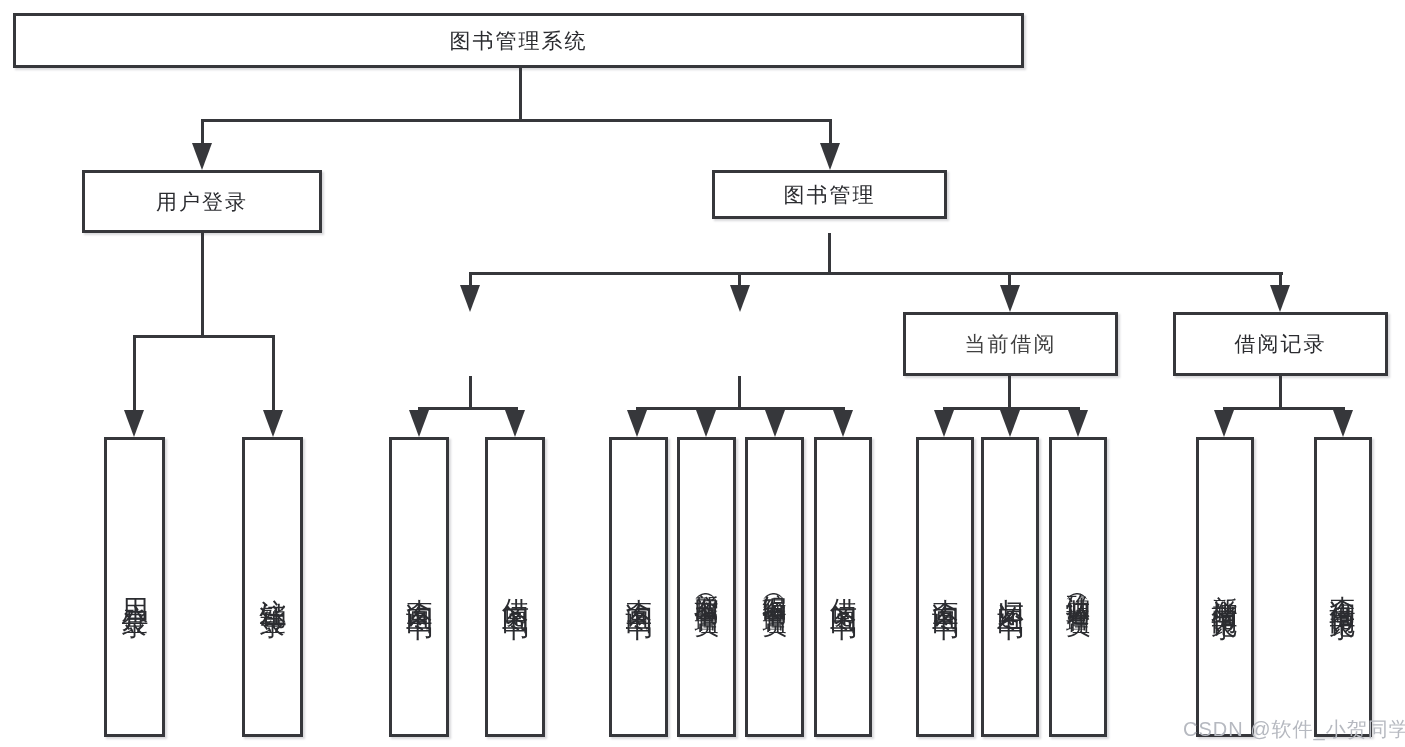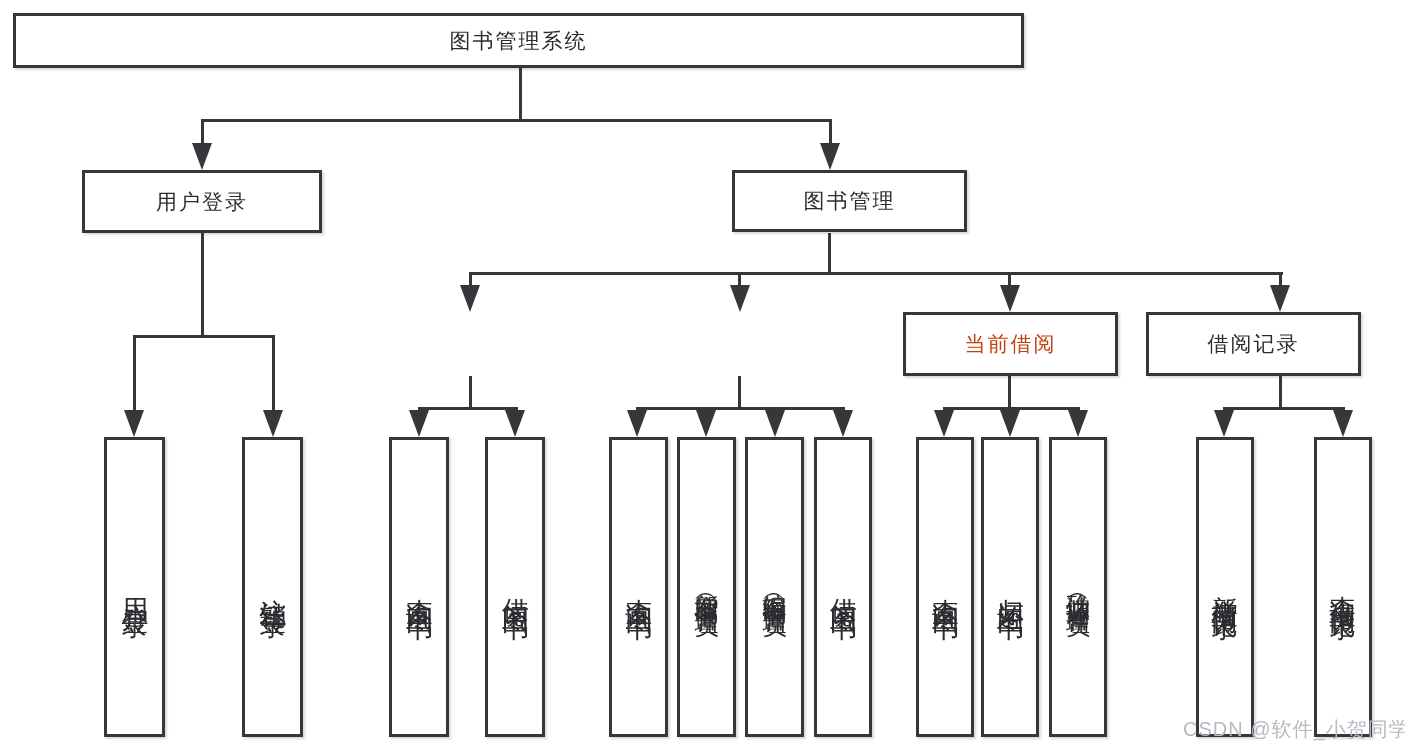--- a/index.html
+++ b/index.html
@@ -78,28 +78,28 @@
 
 <div id="canvas">
 
   <div class="node h-node" style="left: 13px; top: 13px; width: 1011px; height: 55px; border-color: rgb(54, 55, 59); color: rgb(43, 44, 48);">
     <span>图书管理系统</span>
   </div>
 
   <div class="node h-node" style="left: 82px; top: 170px; width: 240px; height: 63px; border-color: rgb(54, 55, 59); color: rgb(43, 44, 48);">
     <span>用户登录</span>
   </div>
-  <div class="node h-node" style="left: 712px; top: 170px; width: 235px; height: 62px; border-color: rgb(54, 55, 59); color: rgb(43, 44, 48); margin-left: 20px;">
+  <div class="node h-node" style="left: 712px; top: 170px; width: 235px; height: 49px; border-color: rgb(54, 55, 59); color: rgb(43, 44, 48);">
     <span>图书管理</span>
   </div>
 
-  <div class="node h-node" style="left: 903px; top: 312px; width: 215px; height: 64px; border-color: rgb(54, 55, 59); color: #c2410c;">
+  <div class="node h-node" style="left: 903px; top: 312px; width: 215px; height: 64px; border-color: rgb(54, 55, 59); color: #404040;">
     <span>当前借阅</span>
   </div>
-  <div class="node h-node" style="left: 1146px; top: 312px; width: 215px; height: 64px; border-color: rgb(54, 55, 59); color: rgb(43, 44, 48);">
+  <div class="node h-node" style="left: 1173px; top: 312px; width: 215px; height: 64px; border-color: rgb(54, 55, 59); color: rgb(43, 44, 48);">
     <span>借阅记录</span>
   </div>
 
   <div class="node v-node" style="left: 104px; top: 437px; width: 61px; height: 300px; border-color: rgb(54, 55, 59); color: rgb(43, 44, 48);">
     <span class="vtext">用户登录</span>
   </div>
   <div class="node v-node" style="left: 242px; top: 437px; width: 61px; height: 300px; border-color: rgb(54, 55, 59); color: rgb(43, 44, 48);">
     <span class="vtext">注销登录</span>
   </div>
 

